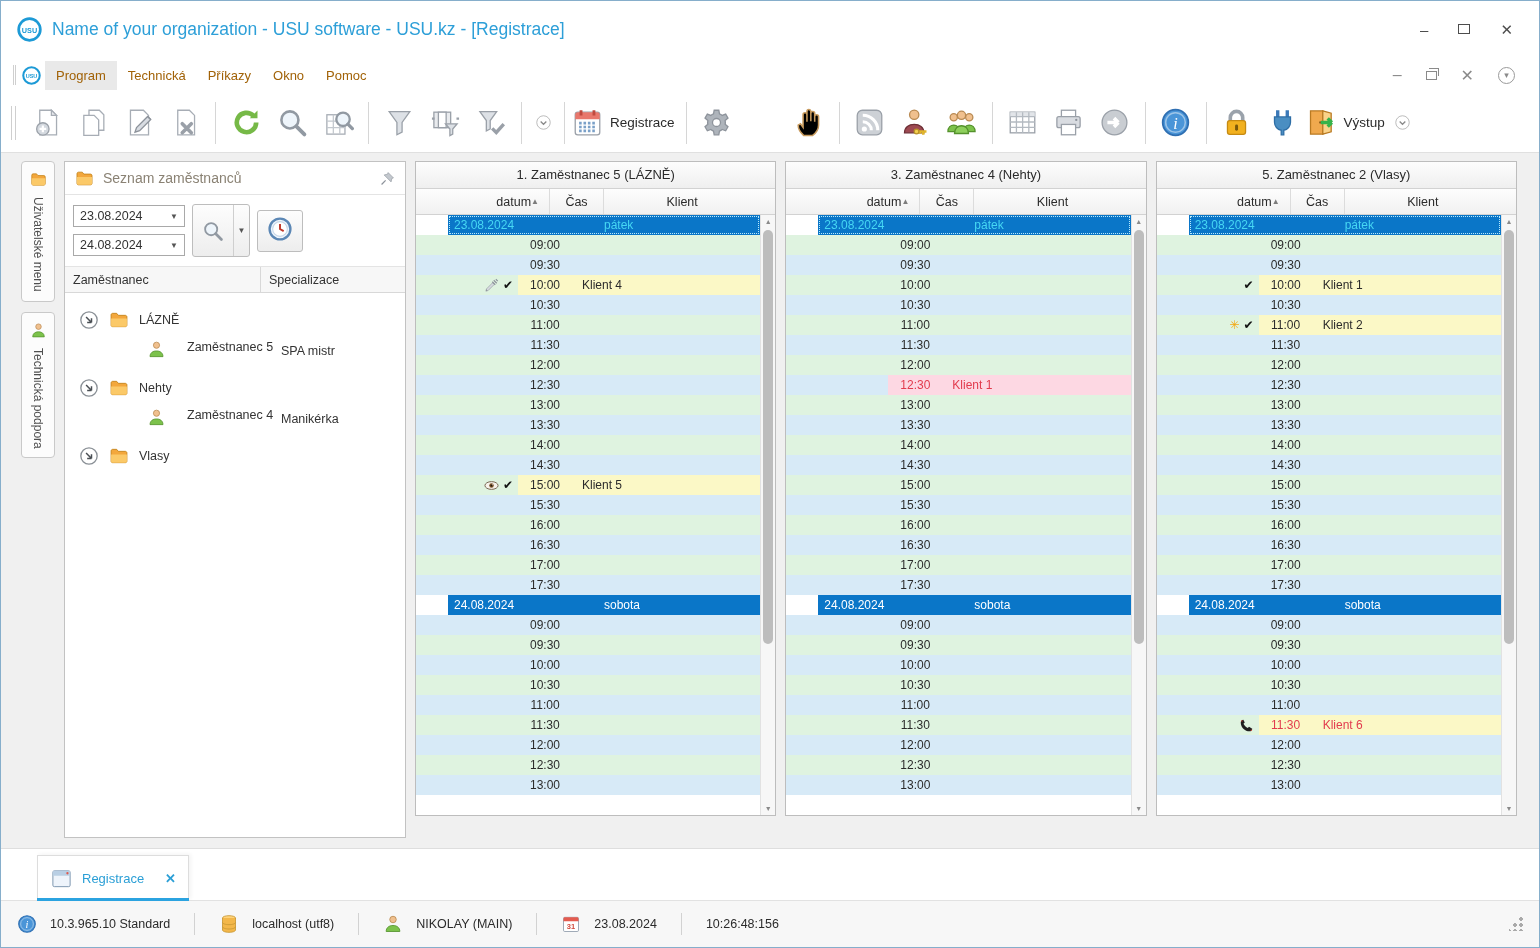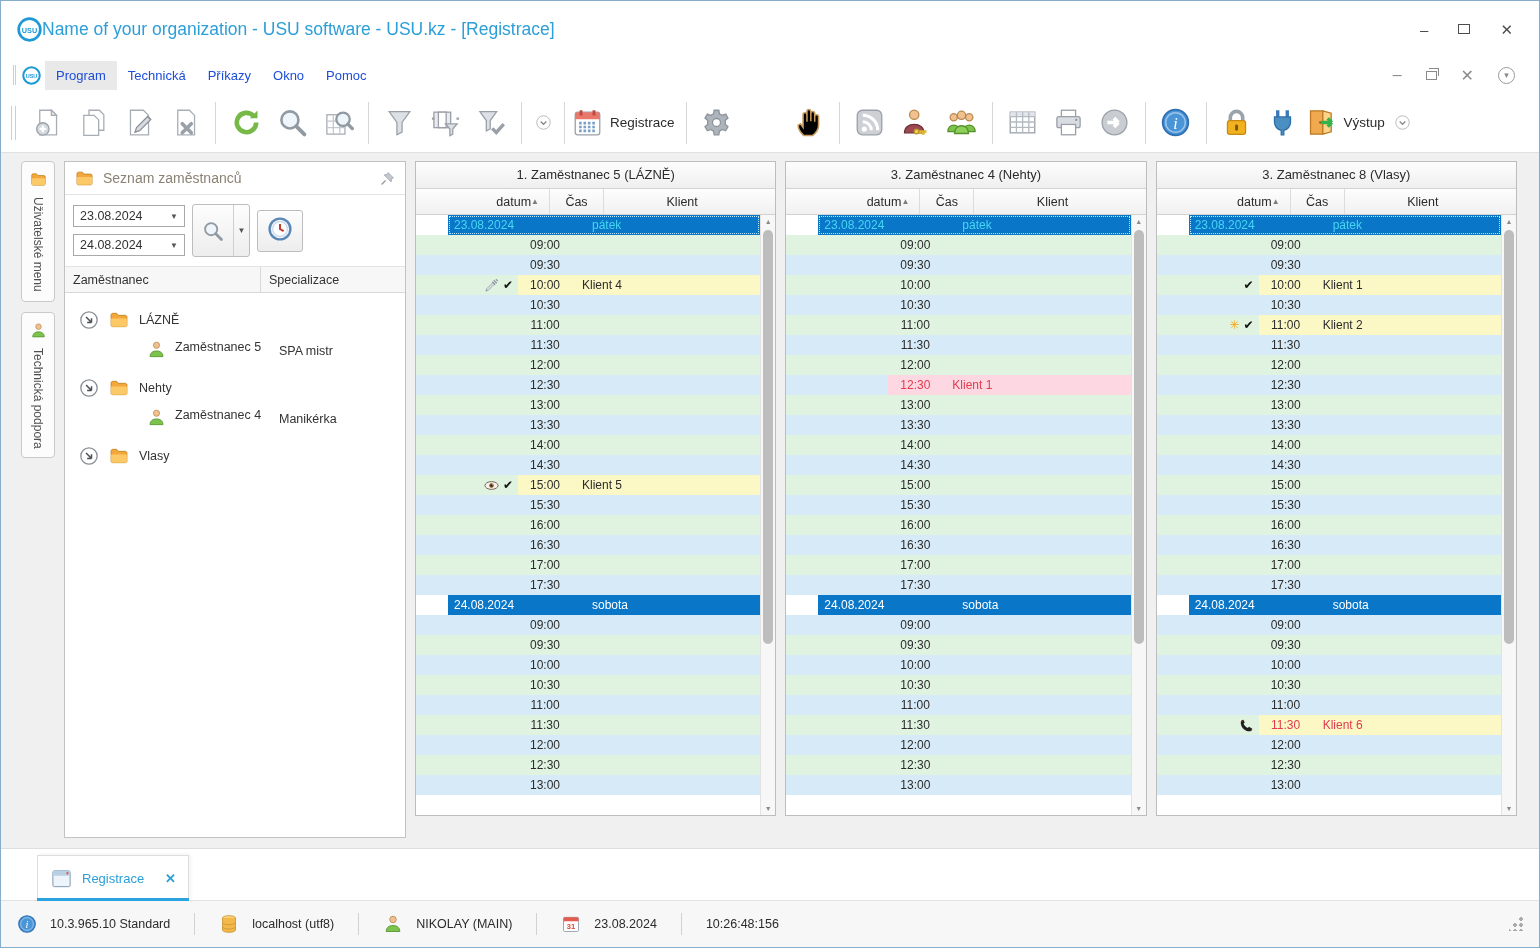--- a/index.html
+++ b/index.html
@@ -2,30 +2,30 @@
 <html><head>
 <meta charset="utf-8">
 <style>
   *{box-sizing:border-box;margin:0;padding:0}
   html,body{width:1540px;height:948px;overflow:hidden;background:#dfe3e8;font-family:"Liberation Sans",sans-serif}
   .app{width:1540px;height:948px;border:1px solid #86aecb;background:#fff;display:flex;flex-direction:column;position:relative;color:#333}
 
   
   .titlebar{height:56px;display:flex;align-items:center;padding:0 16px;background:#fff}
   .titlebar .icon svg{width:25px;height:25px;display:block}
-  .title-text{color:#2d9fd8;font-size:17.5px;white-space:nowrap}
+  .title-text{color:#2d9fd8;font-size:17.5px;margin-left:10px;white-space:nowrap}
   .win-controls{margin-left:auto;display:flex;align-items:center;gap:30px;padding-right:10px;color:#4d4d4d}
   .wc{font-size:15px;cursor:default;line-height:1}
   .wc-max{width:12px;height:10px;border:1.6px solid #4d4d4d;display:inline-block}
 
   
   .menubar{height:36px;display:flex;align-items:center;padding:0 10px;background:#fff}
   .grip{width:3px;height:20px;border-left:1px solid #cfcfcf;border-right:1px solid #cfcfcf;margin:0 6px 0 2px}
   .menubar .icon svg{width:19px;height:19px;display:block}
-  .menu-item{padding:7px 11px;font-size:13px;color:#1d4ed8;cursor:default}
+  .menu-item{padding:7px 11px;font-size:13px;color:#a16207;cursor:default}
   .menu-item.active{background:#e9e9e9}
   .mdi-controls{margin-left:auto;display:flex;align-items:center;gap:24px;color:#8a8a8a;padding-right:14px}
   .mdi-restore{width:11px;height:9px;border:1.4px solid #8a8a8a;position:relative;display:inline-block}
   .mdi-restore::before{content:"";position:absolute;left:2px;top:-4px;width:9px;height:7px;border:1.4px solid #8a8a8a;border-bottom:none;border-left:none}
   .circ{width:17px;height:17px;border:1px solid #9a9a9a;border-radius:50%;display:inline-flex;align-items:center;justify-content:center;font-size:9px;color:#8a8a8a;background:#fff}
 
   
   .toolbar{height:60px;display:flex;align-items:center;padding:0 8px;background:#fff;border-bottom:1px solid #e0e0e0}
   .toolbar::before{content:"";width:3px;height:34px;border-left:1px solid #cfcfcf;border-right:1px solid #cfcfcf;margin:0 8px 0 2px}
   .tbtn{height:50px;min-width:46px;display:flex;align-items:center;justify-content:center;gap:7px;cursor:default;border-radius:3px}
@@ -59,41 +59,41 @@
   .clock-btn{height:42px;width:46px;border:1px solid #bdbdbd;border-radius:3px;background:linear-gradient(#fdfdfd,#ededed);display:flex;align-items:center;justify-content:center;cursor:default}
   .clock-btn svg{width:26px;height:26px}
   .lp-tablehead{height:26px;display:flex;background:#f7f7f7;border-bottom:1px solid #d8d8d8;font-size:12.5px;align-items:center}
   .lp-th1{width:196px;padding-left:8px;border-right:1px solid #d8d8d8;align-self:stretch;display:flex;align-items:center}
   .lp-th2{flex:1;padding-left:8px}
   .lp-tree{flex:1;padding-top:10px;overflow:hidden;font-size:12.5px}
   .tree-group{display:flex;align-items:center;gap:10px;padding:7px 0 7px 14px;cursor:default}
   .tree-group .icon svg{width:20px;height:20px;display:block}
   .tree-child{display:flex;align-items:flex-start;padding:3px 0 12px 82px;cursor:default}
   .tree-child .icon svg{width:19px;height:19px;display:block}
-  .emp-name{width:94px;margin-left:9px;line-height:1.2}
-  .emp-spec{margin-left:10px;padding-top:4px}
+  .emp-name{width:94px;margin-left:21px;line-height:1.2}
+  .emp-spec{padding-top:4px}
 
   
   .schedule{flex:1;display:flex;gap:9px}
   .sched-col{flex:1;background:#fff;border:1px solid #bdbdbd;display:flex;flex-direction:column;height:655px}
   .sched-title{height:27px;line-height:26px;text-align:center;background:linear-gradient(#fdfdfd,#efefef);border-bottom:1px solid #d2d2d2;font-size:13px;color:#2b2b2b}
   .sched-head{height:26px;display:flex;border-bottom:1px solid #d2d2d2;background:linear-gradient(#fdfdfd,#f1f1f1);font-size:12.5px;padding-right:15px;color:#2b2b2b}
   .h-datum{flex:0 0 134px;display:flex;align-items:center;justify-content:flex-end;padding:0 10px 0 44px;border-right:1px solid #dcdcdc}
   .sort-asc{font-size:8px;color:#7c7c7c}
   .h-cas{flex:0 0 54px;display:flex;align-items:center;justify-content:center;border-right:1px solid #dcdcdc}
   .h-klient{flex:1;display:flex;align-items:center;justify-content:center}
   .sched-body{flex:1;position:relative;padding-right:15px;background:#fff}
   .row{height:20px;display:flex;align-items:center;font-size:12px;color:#2b2b2b}
   .row.stripe-g{background:#dff3e0}
   .row.stripe-b{background:#d7eaf7}
   .r-gutter{flex:0 0 32px;align-self:stretch;display:flex;align-items:center;justify-content:center}
   .row.date .r-gutter{background:#fff}
   .datebar{flex:1;align-self:stretch;background:#0a76c8;display:flex;align-items:center;position:relative;color:#fff}
   .datebar .db-date{padding-left:6px;font-size:12px}
-  .datebar .db-day{position:absolute;left:144px}
+  .datebar .db-day{position:absolute;left:156px}
   .row.date.selected .datebar{outline:1px dotted #b9e9fb;outline-offset:-2px}
   .row.date.selected .db-date,.row.date.selected .db-day{color:#46d7f3}
   .r-datum{flex:0 0 102px;align-self:stretch;position:relative}
   .r-icons{position:absolute;right:5px;top:0;height:20px;display:flex;align-items:center;gap:4px}
   .r-icons svg{width:15px;height:15px;display:block}
   .bk-check{font-size:12px;color:#111;line-height:1}
   .bk-star{font-size:12px;color:#f2a712;line-height:1}
   .r-cas{flex:0 0 54px;align-self:stretch;display:flex;align-items:center;justify-content:center}
   .r-klient{flex:1;align-self:stretch;display:flex;align-items:center;padding-left:10px}
   .bk-y{background:#fbf8c6}
@@ -925,21 +925,21 @@
               <div class="r-klient"></div>
             </div>
             <div class="vscroll">
               <span class="vs-arrow vs-up">▲</span>
               <span class="vs-thumb"></span>
               <span class="vs-arrow vs-down">▼</span>
             </div>
           </div>
         </div>
         <div class="sched-col">
-          <div class="sched-title">3. Zaměstnanec 8 (Vlasy)</div>
+          <div class="sched-title">5. Zaměstnanec 2 (Vlasy)</div>
           <div class="sched-head">
             <div class="h-datum">
               <span>datum</span>
               <span class="sort-asc">▲</span>
             </div>
             <div class="h-cas">Čas</div>
             <div class="h-klient">Klient</div>
           </div>
           <div class="sched-body">
             <div class="row date selected">

